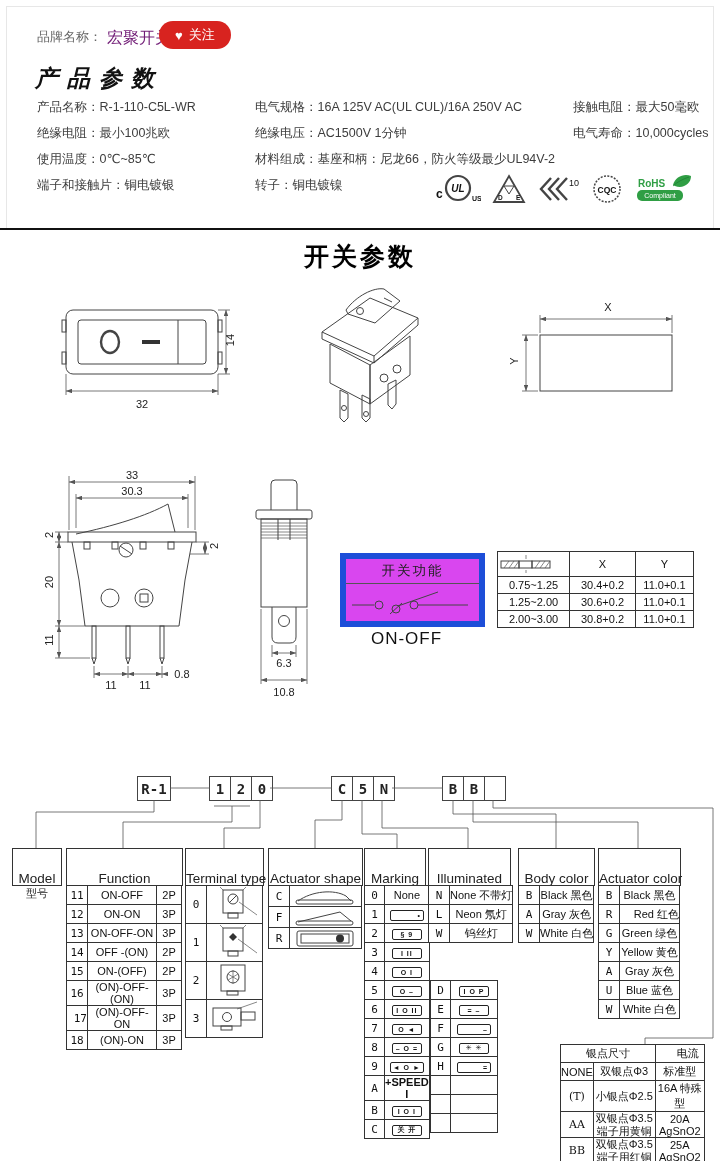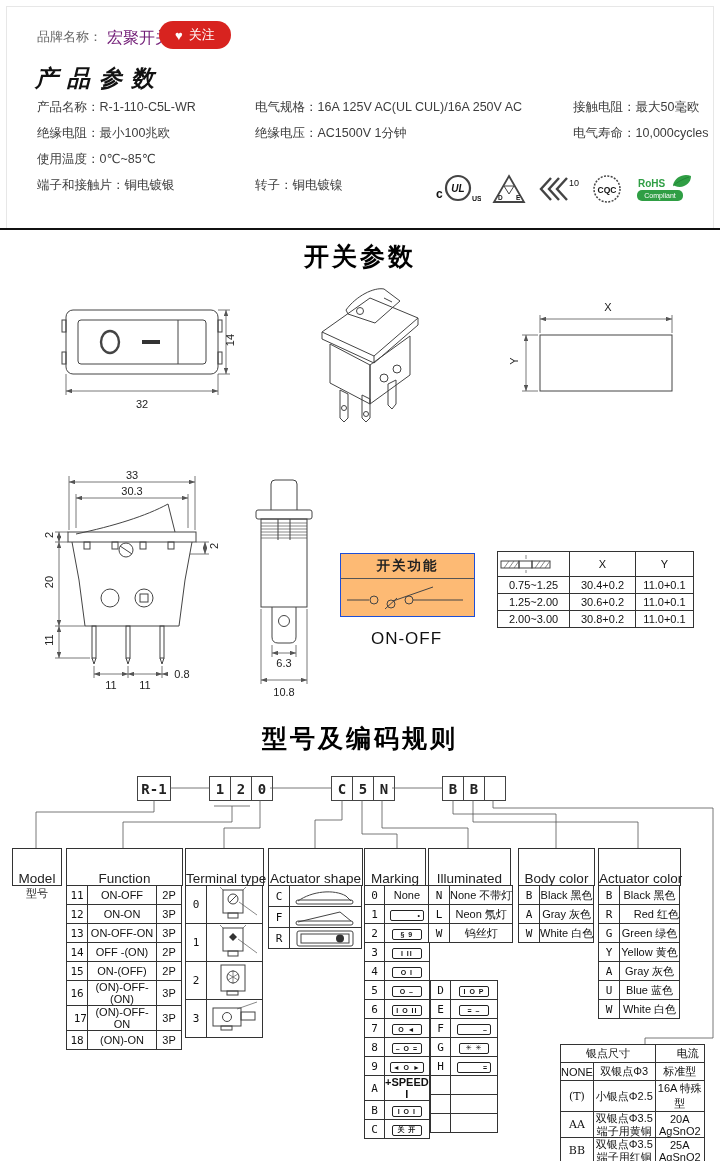--- a/index.html
+++ b/index.html
@@ -27,21 +27,21 @@
   svg{display:block;}
   .ln{stroke:#444;stroke-width:1;fill:none;}
   .lnt{stroke:#555;stroke-width:0.7;fill:none;}
   .dim{stroke:#555;stroke-width:0.8;fill:none;}
   .dtx{font-size:11px;fill:#222;font-family:"Liberation Sans",sans-serif;}
   .fill{fill:#333;stroke:none;}
 
   .hole-caption{left:502px;top:398px;width:200px;text-align:center;font-size:26px;letter-spacing:2px;color:#000;}
 
   
-  .fn-box{left:340px;top:553px;width:133px;height:62px;border:1px solid #1d4ed8;background:#fdba74;font-weight:bold;}
+  .fn-box{left:340px;top:553px;width:133px;height:62px;border:6px solid #1d4ed8;background:#d946ef;}
   .fn-box .t{display:block;text-align:center;font-size:13.5px;letter-spacing:2px;color:#222;
              border-bottom:1px solid #555;padding:3px 0;}
   .onoff{left:340px;top:629px;width:133px;text-align:center;font-size:17px;letter-spacing:1px;color:#111;font-weight:500;}
 
   
   table.grid{border-collapse:collapse;table-layout:fixed;background:#fff;}
   table.grid td{border:1px solid #333;text-align:center;padding:0;overflow:hidden;
                 font-size:11px;color:#111;vertical-align:middle;}
   td.code{font-size:11px;font-family:"DejaVu Sans Mono",monospace;}
   td.fn{font-size:10px;text-align:left;padding-left:3px;}
@@ -84,20 +84,21 @@
     </button>
     <div class="abs pp-title">产品参数</div>
 
     <span class="abs spec" style="left:30px;top:92px">产品名称：R-1-110-C5L-WR</span>
     <span class="abs spec" style="left:248px;top:92px">电气规格：16A  125V  AC(UL CUL)/16A 250V  AC</span>
     <span class="abs spec" style="left:566px;top:92px">接触电阻：最大50毫欧</span>
     <span class="abs spec" style="left:30px;top:118px">绝缘电阻：最小100兆欧</span>
     <span class="abs spec" style="left:248px;top:118px">绝缘电压：AC1500V 1分钟</span>
     <span class="abs spec" style="left:566px;top:118px">电气寿命：10,000cycles</span>
     <span class="abs spec" style="left:30px;top:144px">使用温度：0℃~85℃</span>
+    <span class="abs spec" style="left:248px;top:144px">材料组成：基座和柄：尼龙66，防火等级最少UL94V-2</span>
     <span class="abs spec" style="left:30px;top:170px">端子和接触片：铜电镀银</span>
     <span class="abs spec" style="left:248px;top:170px">转子：铜电镀镍</span>
 
     <div class="certs abs">
       <svg width="46" height="32" viewBox="0 0 46 32">
         <text x="1" y="25" style="font-size:12px;font-weight:bold;fill:#111">c</text>
         <circle cx="23" cy="15" r="12" class="ln" style="stroke-width:2.2"></circle>
         <text x="23" y="19" text-anchor="middle" style="font-size:10px;font-weight:bold;font-style:italic;fill:#111">UL</text>
         <text x="37" y="28" style="font-size:7px;font-weight:bold;fill:#111">US</text>
       </svg>
@@ -337,21 +338,20 @@
           </tr>
           <tr>
             <td class="xy-c" style="height: 16px;">2.00~3.00</td>
             <td class="xy-c" style="height: 16px;">30.8+0.2</td>
             <td class="xy-c" style="height: 16px;">11.0+0.1</td>
           </tr>
         </tbody>
       </table>
     </div>
 
-  <div class="abs sec-head" style="top:722px">型号及编码规则</div>
 
   <div class="code-box" style="left:138px;top:776px">
     <div class="code-cell wide">R-1</div>
   </div>
   <div class="code-box" style="left:210px;top:776px">
     <div class="code-cell">1</div>
     <div class="code-cell">2</div>
     <div class="code-cell">0</div>
   </div>
   <div class="code-box" style="left:332px;top:776px">

